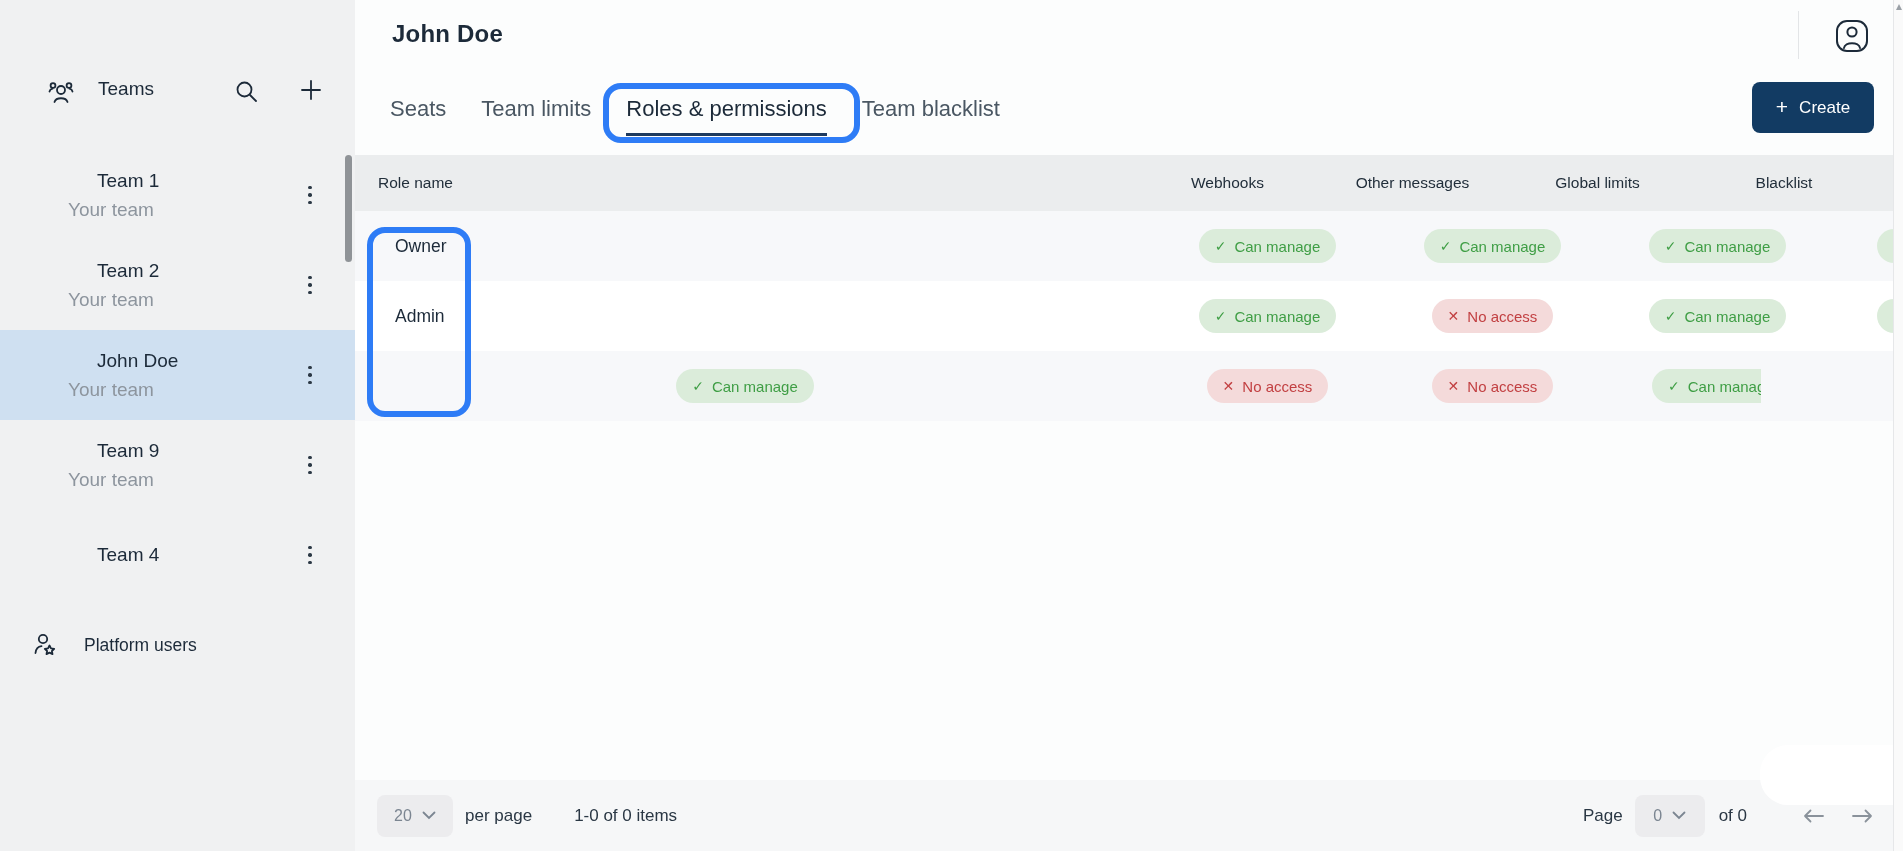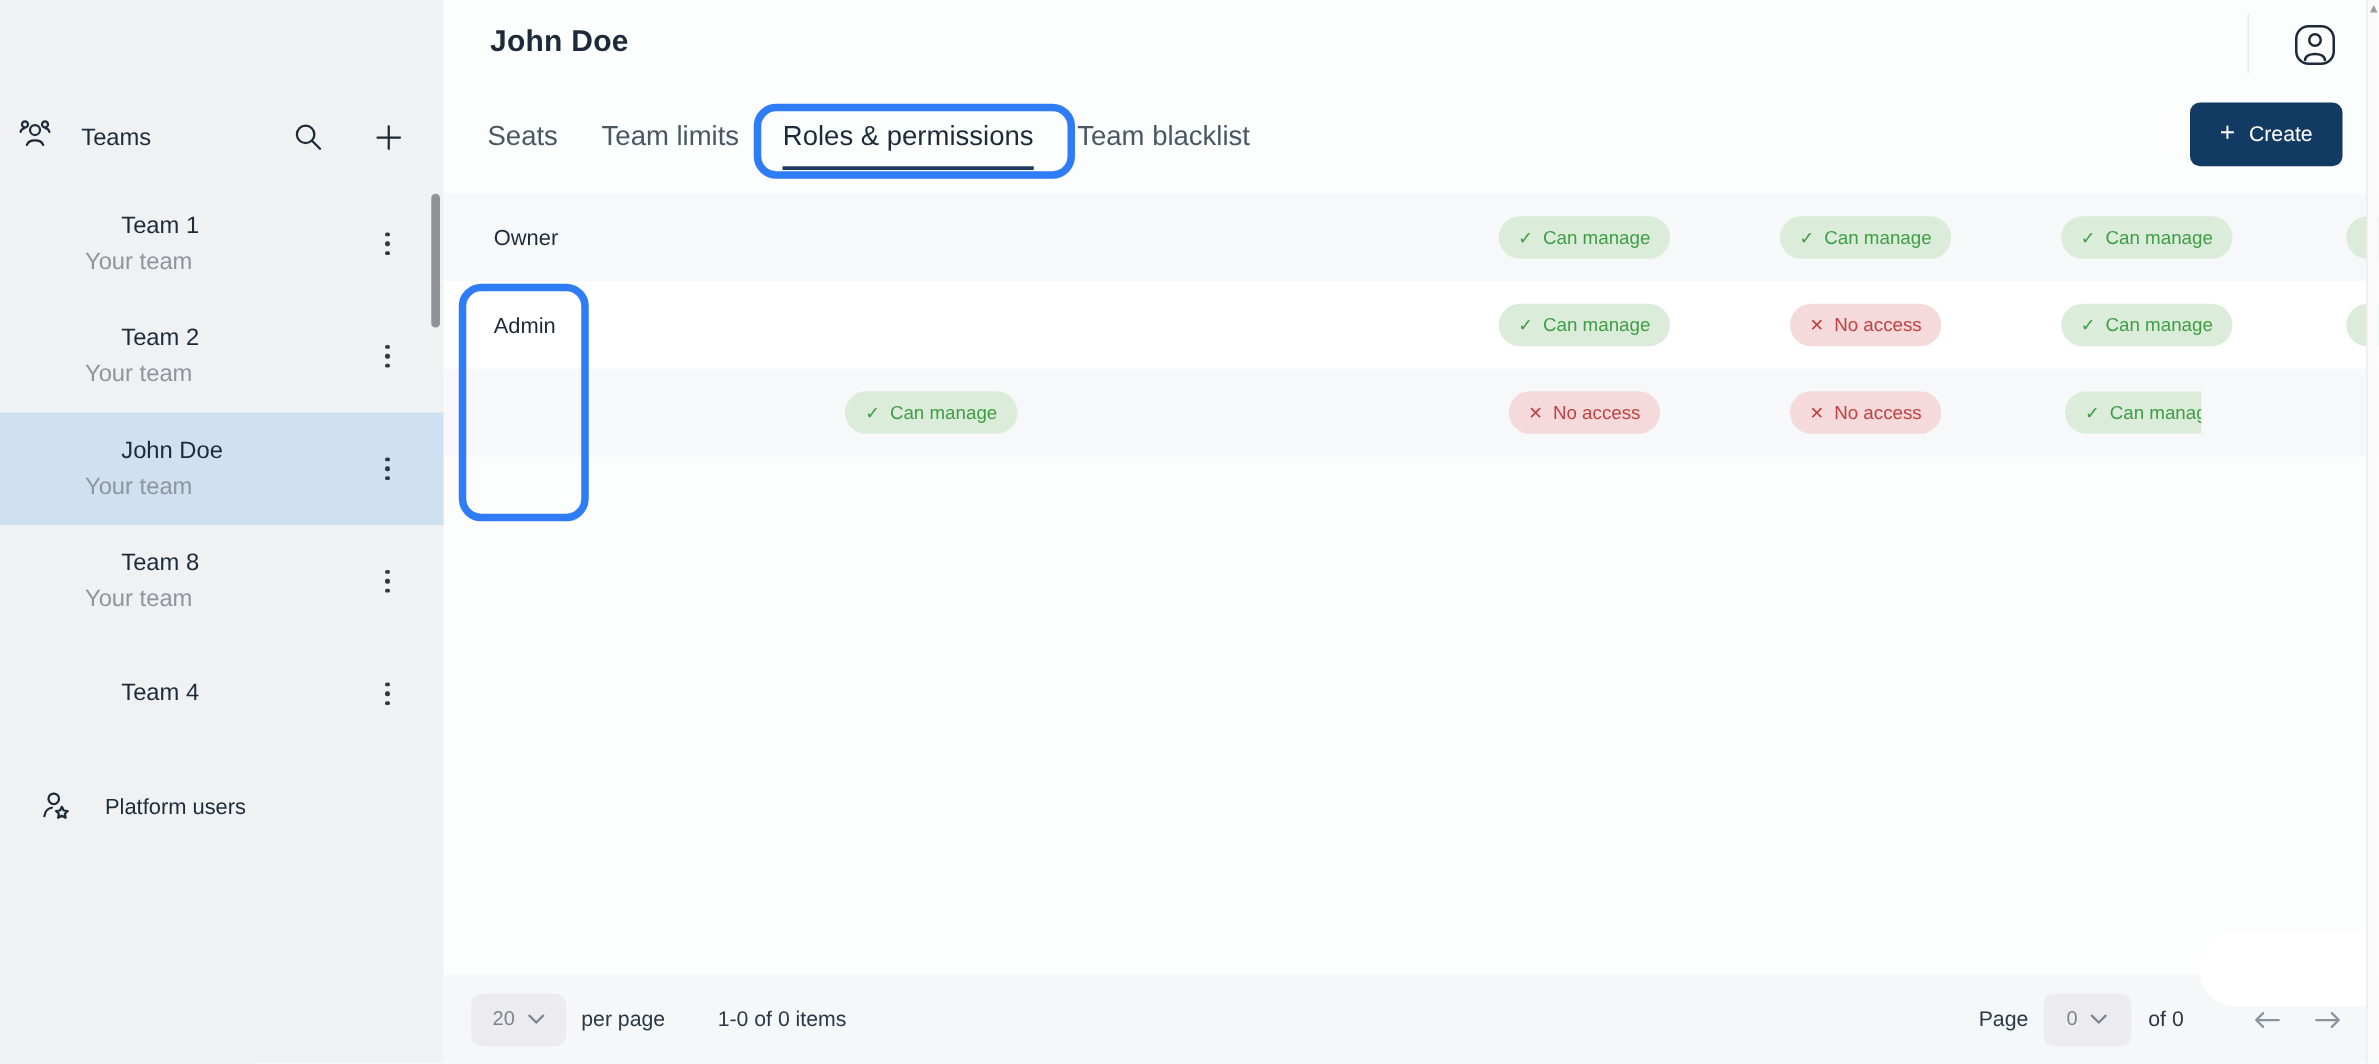--- a/index.html
+++ b/index.html
@@ -5,21 +5,21 @@
   * { margin:0; padding:0; box-sizing:border-box; }
   html,body { background:#fff; }
   .screen {
     position:relative; width:1903px; height:851px; overflow:hidden;
     background:#fcfdfd; font-family:"Liberation Sans", sans-serif;
     color:var(--navy,#1c2a39);
   }
 
   
   .sidebar { position:absolute; left:0; top:0; width:355px; height:851px; background:var(--sidebar-bg,#f0f1f2); }
-  .sidebar-header { position:absolute; left:0; top:78px; width:100%; height:44px; display:flex; align-items:flex-end; padding:0 32px 0 13px; }
+  .sidebar-header { position:absolute; left:0; top:78px; width:100%; height:44px; display:flex; align-items:flex-start; padding:0 32px 0 46px; }
   .sidebar-header .title { font-size:19px; margin-left:22px; color:var(--navy,#1c2a39); }
   .icon-btn { display:flex; align-items:center; justify-content:center; cursor:pointer; background:none; border:none; }
   .sh-search { margin-left:auto; }
   .sh-plus { margin-left:40px; }
 
   .team-list { position:absolute; left:0; top:150px; width:100%; }
   .team-item { position:relative; height:90px; display:flex; flex-direction:column; justify-content:center; padding-left:68px; cursor:pointer; }
   .team-item.selected { background:var(--selected-blue,#cfe0f1); }
   .team-name { font-size:19px; color:var(--navy,#1c2a39);margin-left:29px; }
   .team-sub { font-size:19px; color:var(--gray-text,#8d959e); margin-top:7px; }
@@ -156,21 +156,21 @@
       <div class="team-item selected">
         <span class="team-name">John Doe</span>
         <span class="team-sub">Your team</span>
         <button class="kebab">
             <i></i>
             <i></i>
             <i></i>
           </button>
       </div>
       <div class="team-item">
-        <span class="team-name">Team 8</span>
+        <span class="team-name">Team 9</span>
         <span class="team-sub">Your team</span>
         <button class="kebab">
             <i></i>
             <i></i>
             <i></i>
           </button>
       </div>
       <div class="team-item no-sub">
         <span class="team-name">Team 4</span>
 
@@ -224,20 +224,28 @@
         <span>Team blacklist</span>
       </button>
     </nav>
 
     <button class="create-btn">
       <span class="plus-glyph">+</span>
       <span>Create</span>
     </button>
 
     <section class="perm-table">
+      <div class="tgrid thead">
+        <div class="th th-role">Role name</div>
+        <div class="th">Webhooks</div>
+        <div class="th">Other messages</div>
+        <div class="th">Global limits</div>
+        <div class="th th-blacklist">Blacklist</div>
+        <div class="th"></div>
+      </div>
 
       <div class="tgrid trow alt">
         <div class="cell-role">Owner</div>
         <div class="cell-badge">
             <span class="pill green">
               <span class="pill-icon">✓</span>
               <span class="pill-label">Can manage</span>
             </span>
           </div>
         <div class="cell-badge">

